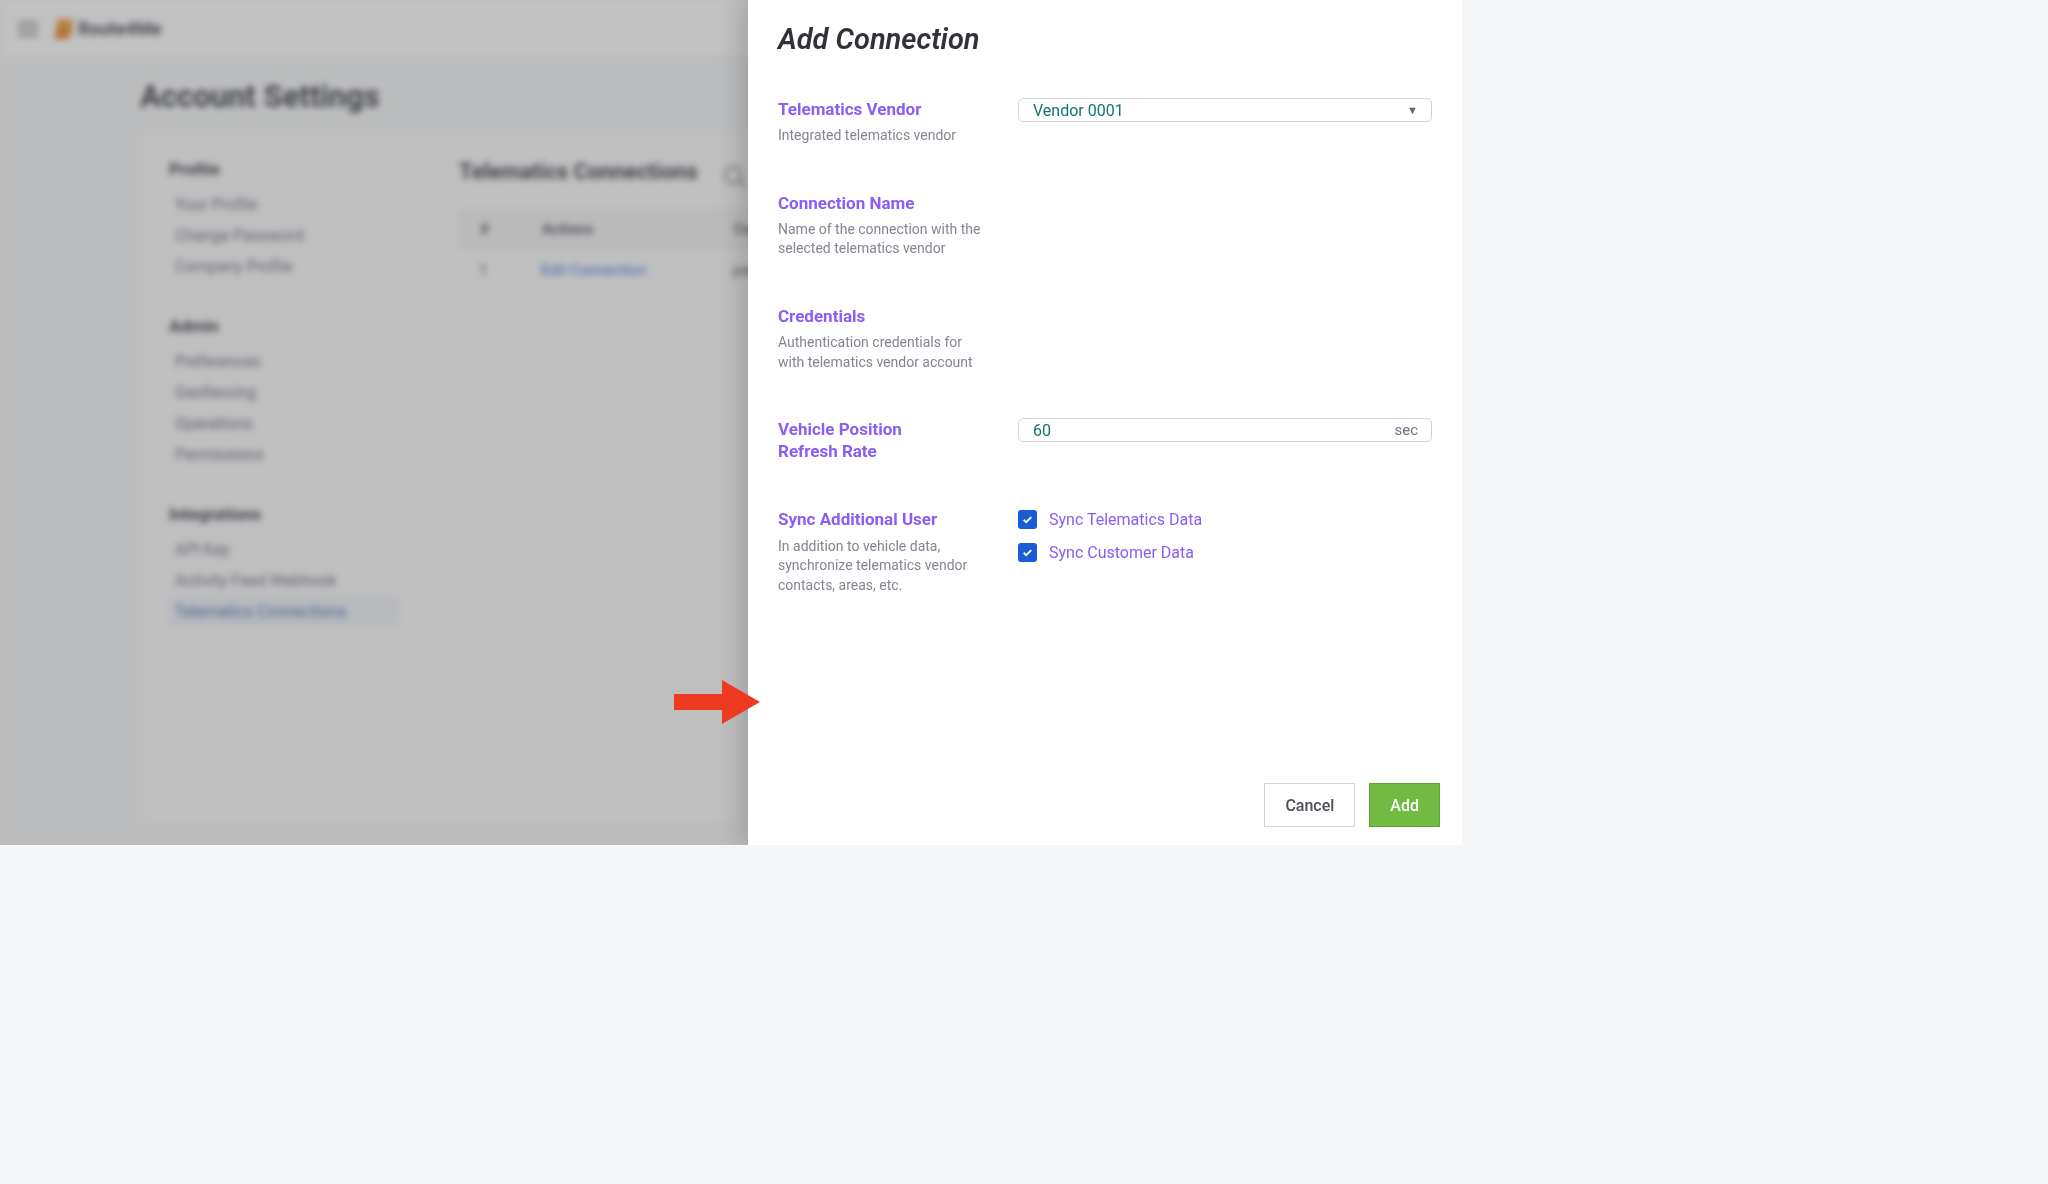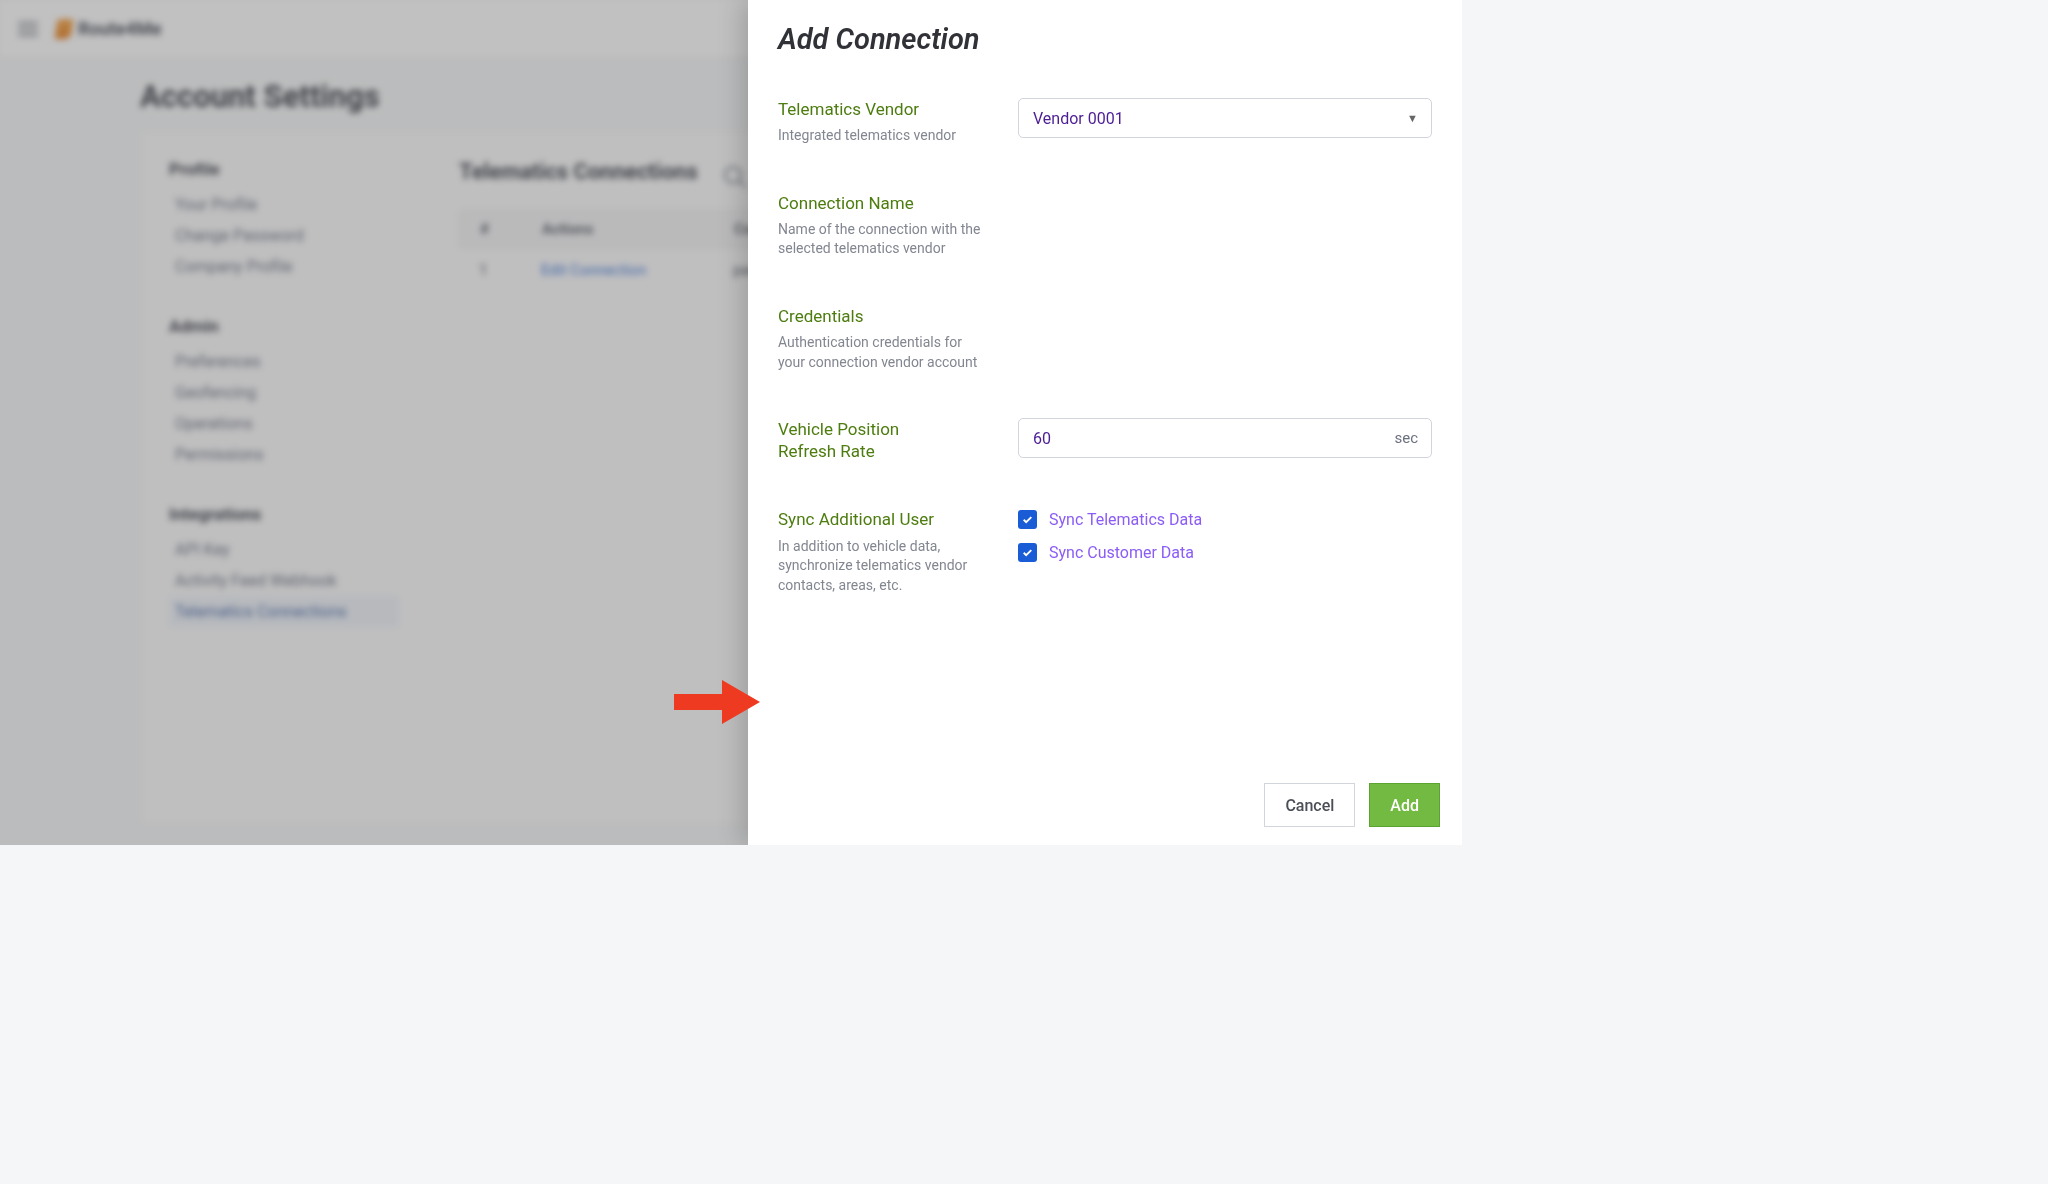--- a/index.html
+++ b/index.html
@@ -102,45 +102,45 @@
       display: flex;
       gap: 28px;
       padding: 16px 0 30px 0;
     }
     .form-section.compact { padding-bottom: 14px; }
     .form-label-col {
       flex: 0 0 212px;
     }
     .form-label-col .fl-title {
       font-size: 17px;
-      font-weight: 400;
-      color: #4d7c0f;
+      font-weight: 700;
+      color: #8b5cf6;
       line-height: 1.3;
     }
     .form-label-col .fl-desc {
       font-size: 14px;
       color: #828690;
       margin-top: 6px;
       line-height: 1.4;
     }
     .form-input-col {
       flex: 1;
       display: flex;
       flex-direction: column;
       gap: 18px;
     }
 
     .text-input, .select-input {
       width: 100%;
-      height: 40px;
+      height: 24px;
       border: 1px solid #d2d5db;
       border-radius: 5px;
       padding: 0 14px;
       font-size: 16px;
-      color: #4c1d95;
+      color: #0f766e;
       font-family: inherit;
       outline: none;
       background: #fff;
     }
     .select-input {
       appearance: none;
       background-image: none;
       position: relative;
     }
     .select-wrap { position: relative; }
@@ -315,21 +315,21 @@
     <div class="form-section">
       <div class="form-label-col">
         <div class="fl-title">Connection Name</div>
         <div class="fl-desc">Name of the connection with the selected telematics vendor</div>
       </div>
     </div>
 
     <div class="form-section">
       <div class="form-label-col">
         <div class="fl-title">Credentials</div>
-        <div class="fl-desc">Authentication credentials for your connection vendor account</div>
+        <div class="fl-desc">Authentication credentials for with telematics vendor account</div>
       </div>
     </div>
 
     <div class="form-section">
       <div class="form-label-col">
         <div class="fl-title">
           <span>Vehicle Position</span><br><span>Refresh Rate</span>
         </div>
       </div>
       <div class="form-input-col">

